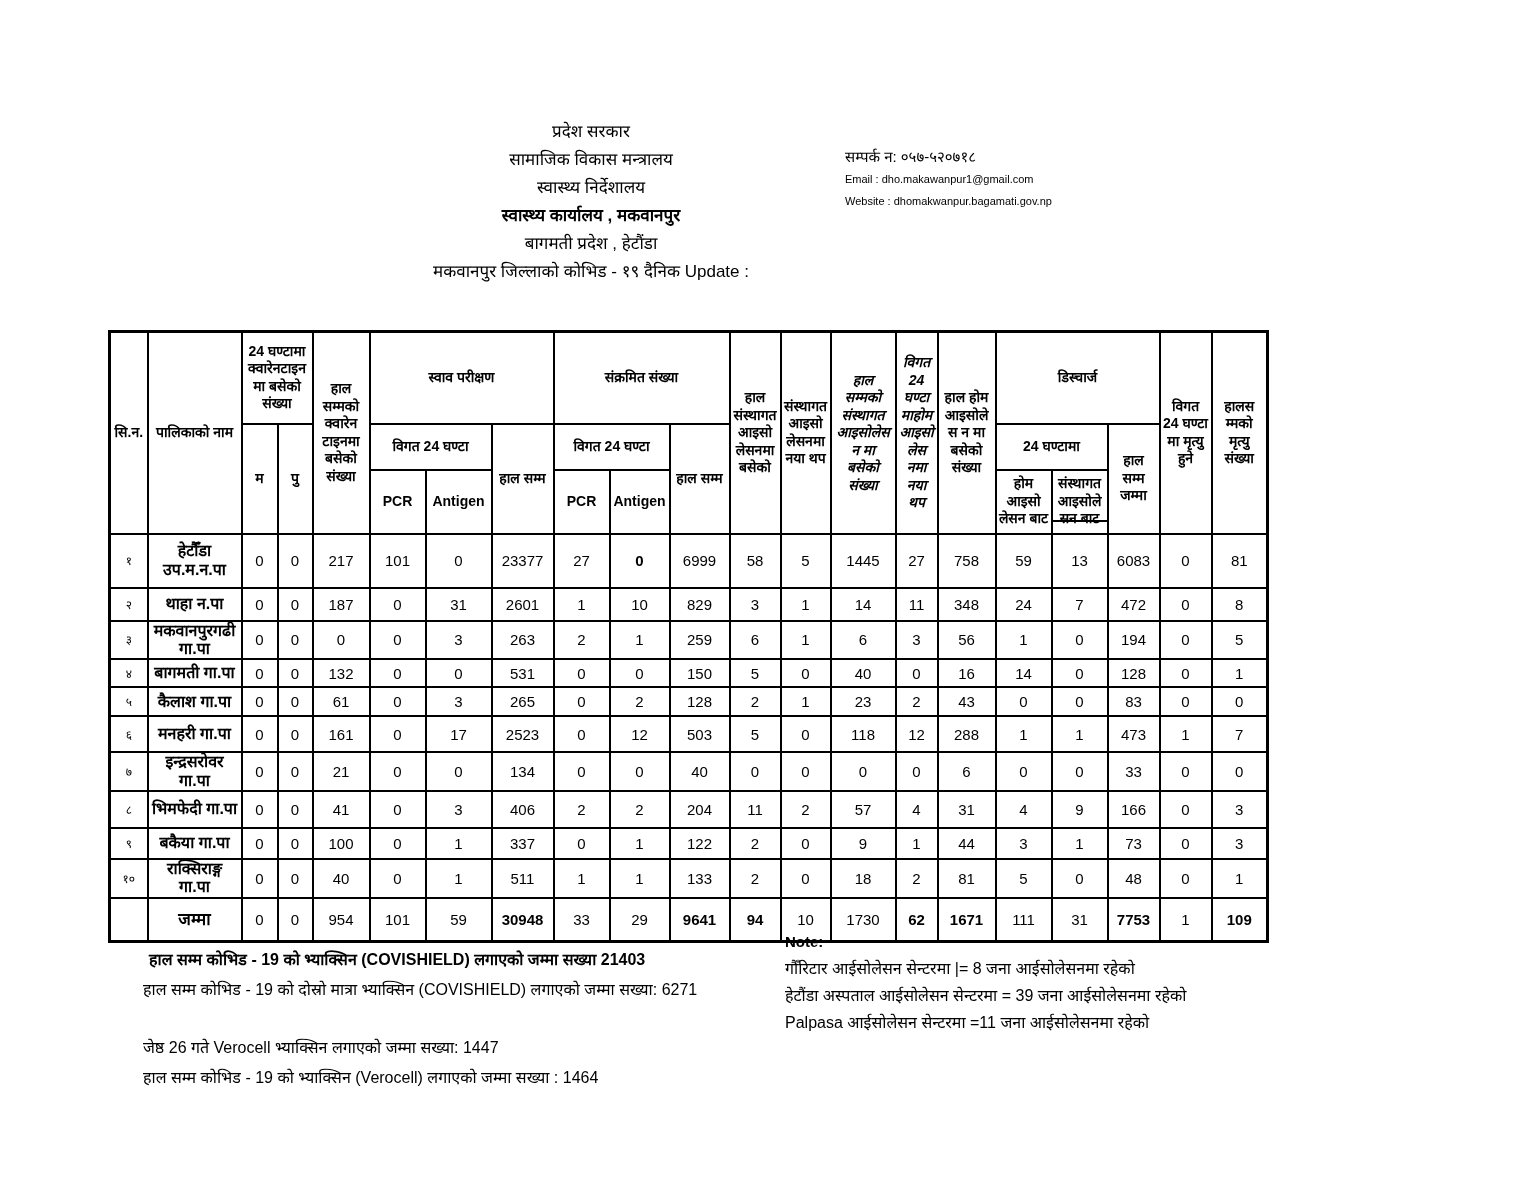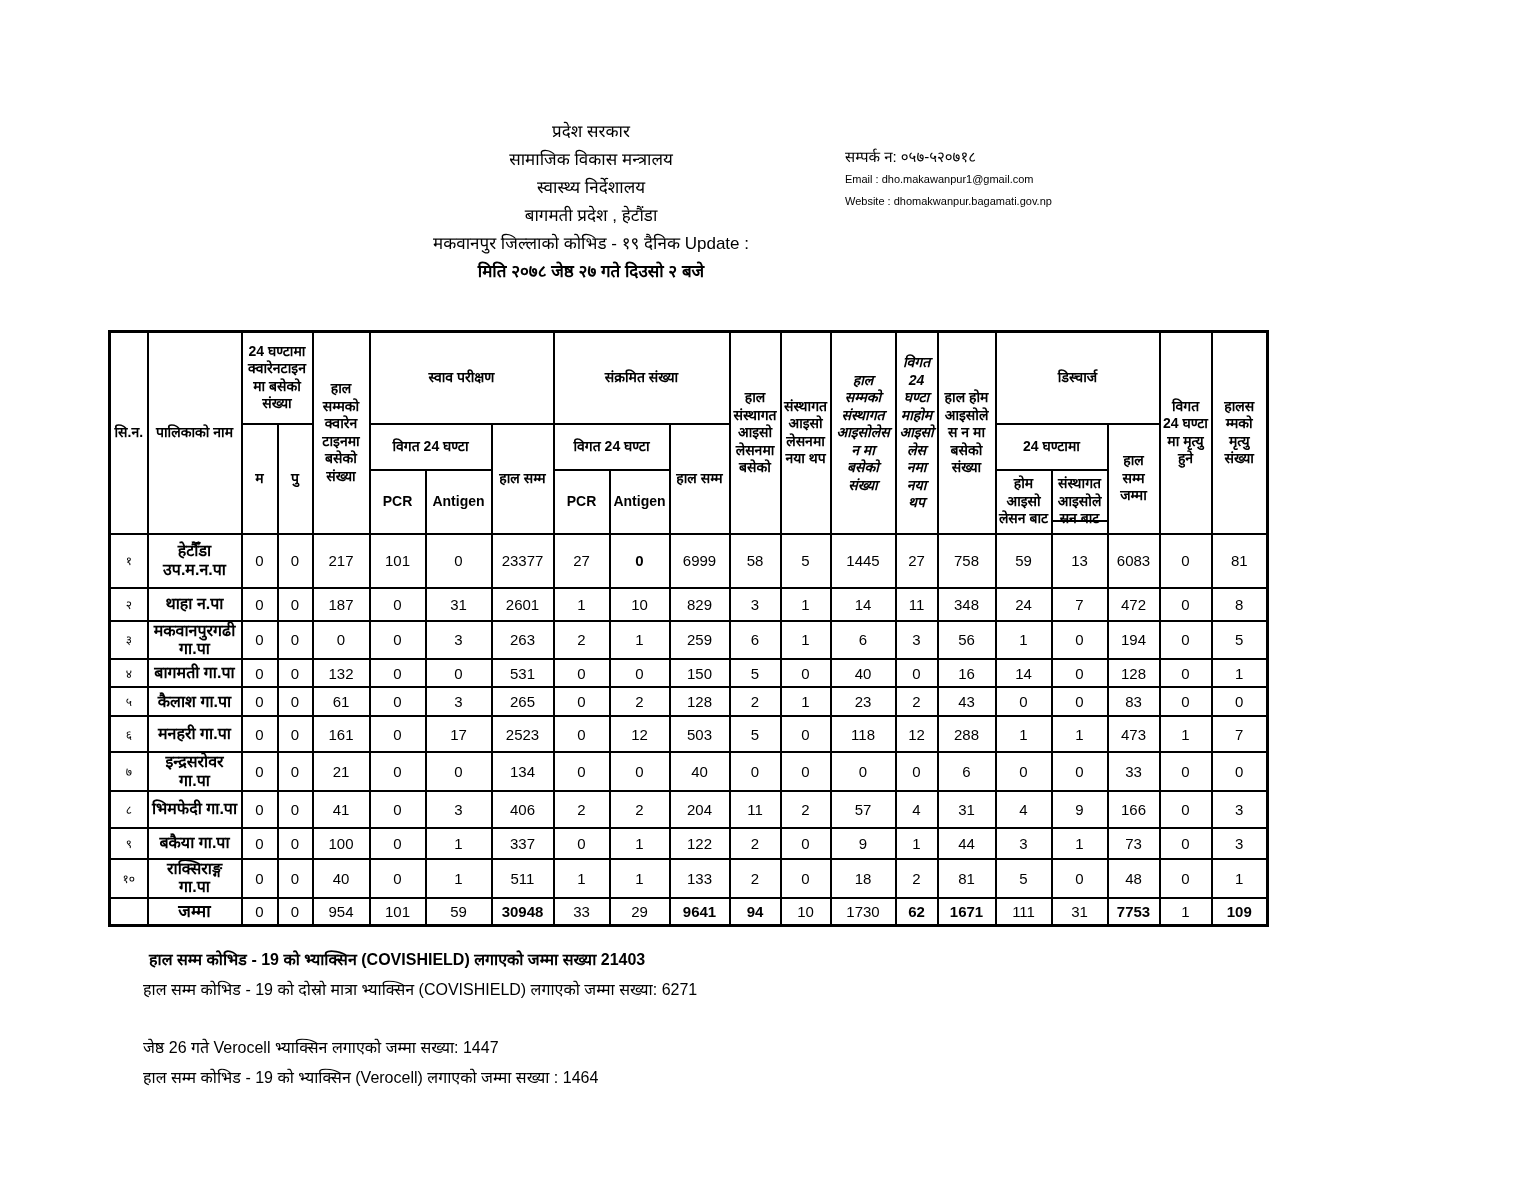--- a/index.html
+++ b/index.html
@@ -43,23 +43,23 @@
 </style>
 </head>
 <body>
 
 <div class="page">
 
   <div class="title-block">
     <div>प्रदेश सरकार</div>
     <div>सामाजिक विकास मन्त्रालय</div>
     <div>स्वास्थ्य निर्देशालय</div>
+    <div class="t-bold">स्वास्थ्य कार्यालय , मकवानपुर</div>
     <div>बागमती प्रदेश , हेटौंडा</div>
     <div>मकवानपुर जिल्लाको कोभिड - १९ दैनिक Update :</div>
-    <div class="t-bold">मिति २०७८ जेष्ठ  २७ गते दिउसो २ बजे</div>
   </div>
 
   <div class="contact-block">
     <div>सम्पर्क न: ०५७-५२०७१८</div>
     <div class="latin">Email : dho.makawanpur1@gmail.com</div>
     <div class="latin">Website : dhomakwanpur.bagamati.gov.np</div>
   </div>
 
   <table class="covid">
     <colgroup>
@@ -345,21 +345,21 @@
           <td class="num">0</td>
           <td class="num">18</td>
           <td class="num">2</td>
           <td class="num">81</td>
           <td class="num">5</td>
           <td class="num">0</td>
           <td class="num">48</td>
           <td class="num">0</td>
           <td class="num">1</td>
         </tr>
-        <tr class="total-row" style="height: 28px;">
+        <tr class="total-row" style="height: 44px;">
           <td class="sn"></td>
           <td class="muni">जम्मा</td>
           <td class="num">0</td>
           <td class="num">0</td>
           <td class="num">954</td>
           <td class="num">101</td>
           <td class="num">59</td>
           <td class="num b">30948</td>
           <td class="num">33</td>
           <td class="num">29</td>
@@ -378,14 +378,20 @@
       </tbody>
   </table>
 
   <div class="notes-left">
     <div class="n1">हाल  सम्म  कोभिड - 19  को  भ्याक्सिन  (COVISHIELD) लगाएको  जम्मा  सख्या  21403</div>
     <div class="n2">हाल  सम्म  कोभिड - 19 को  दोस्रो  मात्रा  भ्याक्सिन  (COVISHIELD) लगाएको  जम्मा  सख्या: 6271</div>
     <div class="n3">जेष्ठ  26 गते  Verocell  भ्याक्सिन  लगाएको  जम्मा  सख्या: 1447</div>
     <div>हाल  सम्म  कोभिड - 19  को  भ्याक्सिन  (Verocell) लगाएको  जम्मा  सख्या  : 1464</div>
   </div>
 
+  <div class="notes-right">
+    <div class="nr-title">Note:</div>
+    <div>गौँरिटार आईसोलेसन   सेन्टरमा   |= 8  जना  आईसोलेसनमा  रहेको</div>
+    <div>हेटौंडा अस्पताल आईसोलेसन   सेन्टरमा  = 39 जना  आईसोलेसनमा  रहेको</div>
+    <div>Palpasa आईसोलेसन   सेन्टरमा  =11 जना  आईसोलेसनमा  रहेको</div>
+  </div>
 
 </div>
 
 </body></html>

